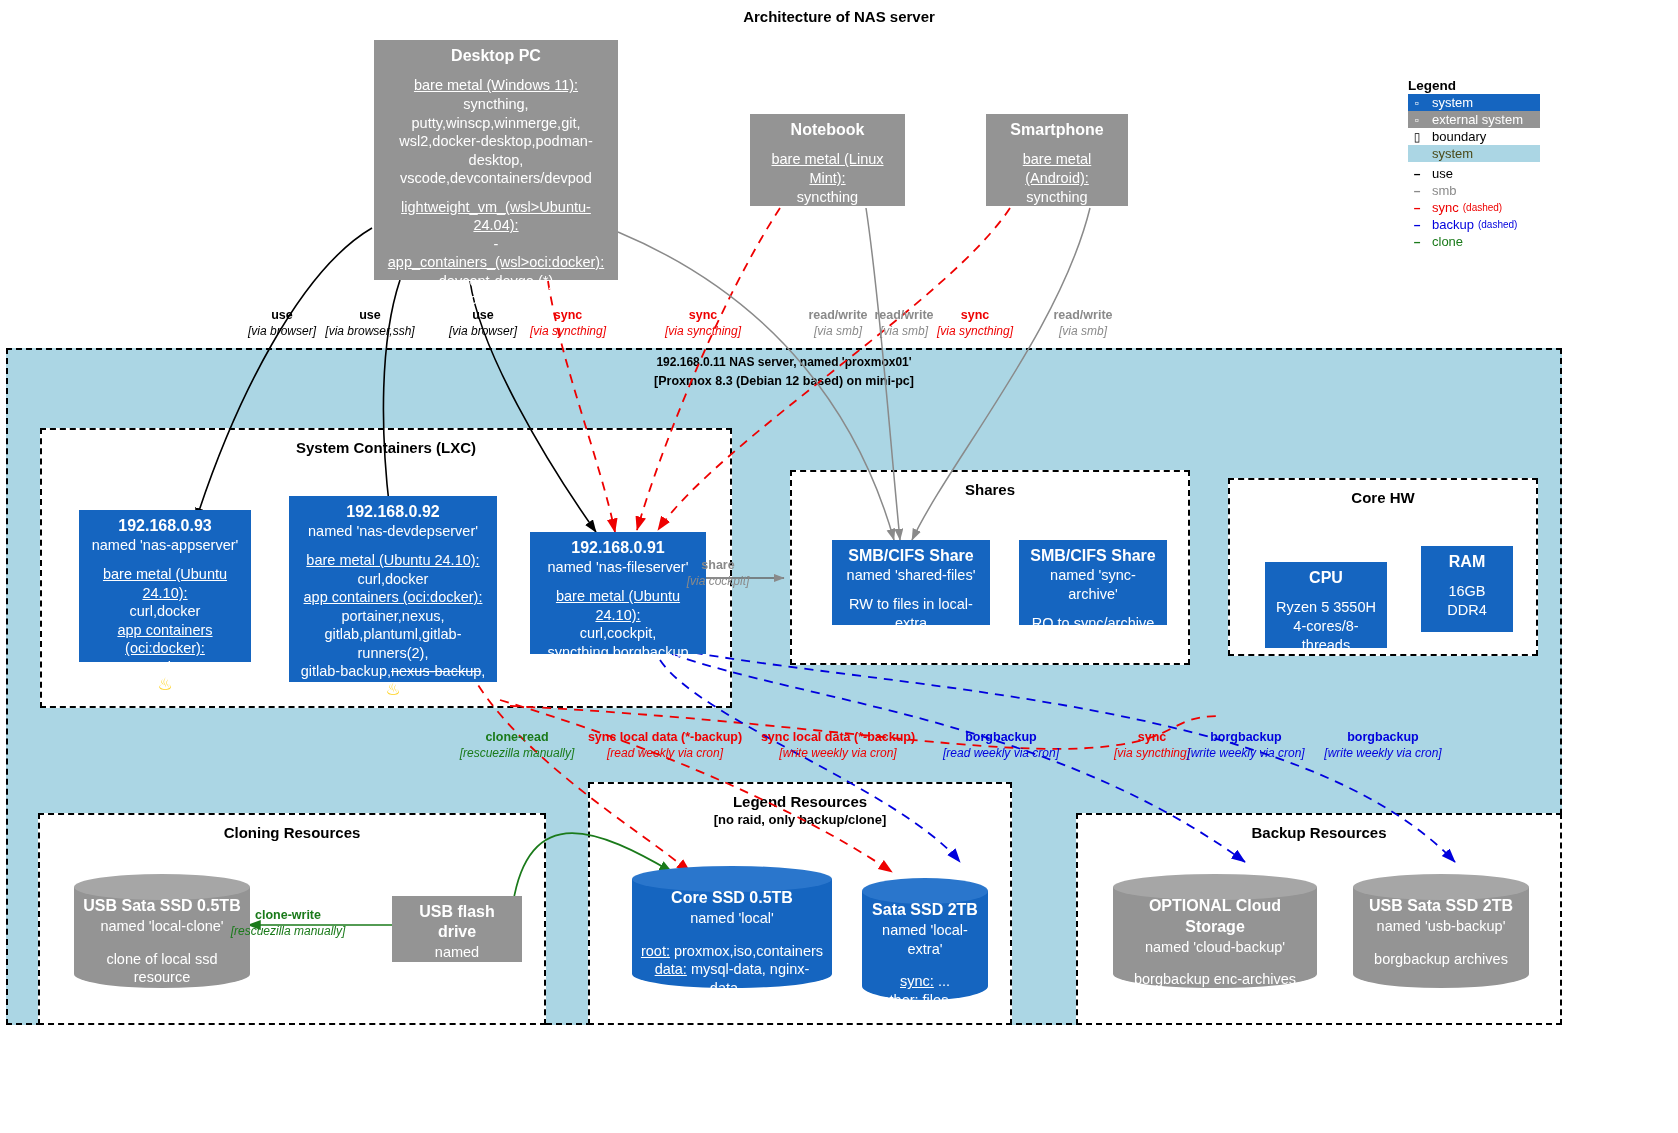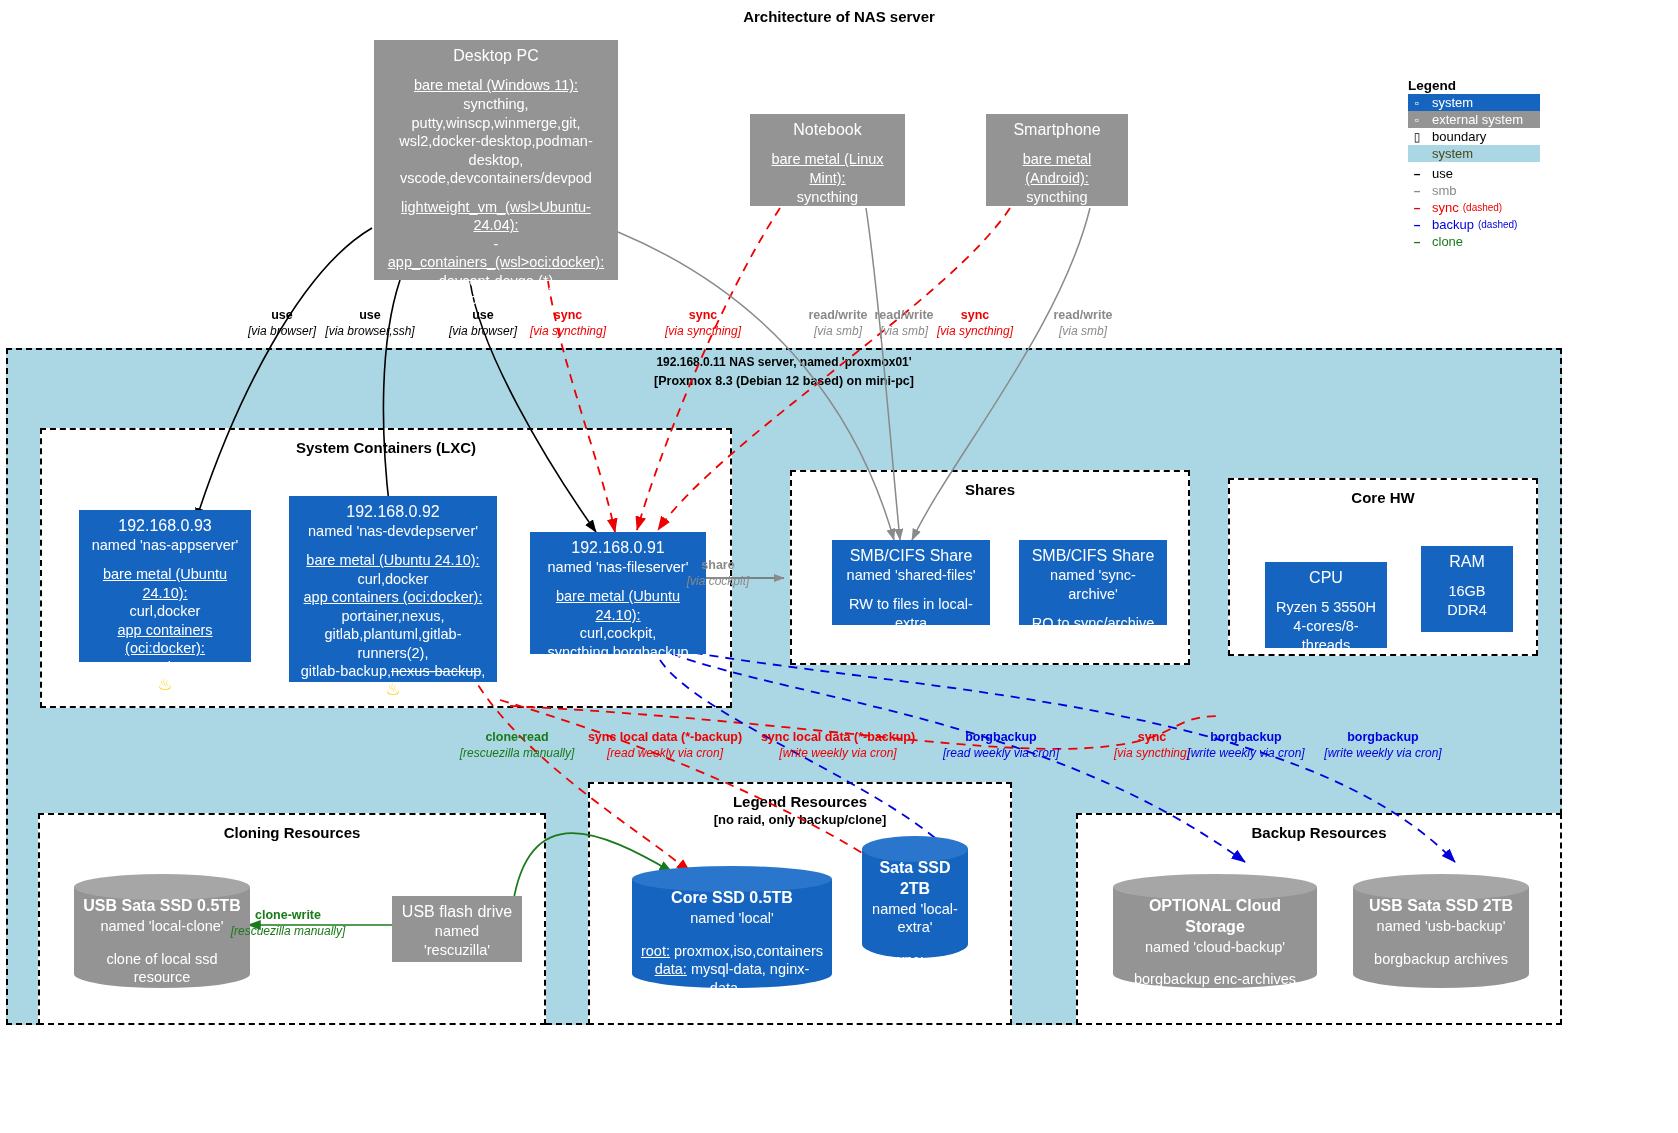--- a/index.html
+++ b/index.html
@@ -18,21 +18,21 @@
     font-size:15px; font-weight:bold;
   }
   
   .node {
     position:absolute;
     text-align:center;
     line-height:1.28;
     padding:6px 8px;
     font-size:14.5px;
   }
-  .node .ttl { font-weight:normal; font-size:16px; display:block; }
+  .node .ttl { font-weight:bold; font-size:16px; display:block; }
   .node .sub { display:block; }
   .node .u { text-decoration:underline; display:block; }
   .node .strike { text-decoration:line-through; }
   .node .sp { display:block; height:10px; }
   .sys  { background:#1565c0; color:#fff; }
   .ext  { background:#949494; color:#fff; }
   
   .boundary {
     position:absolute;
     border:2px dashed #000;
@@ -290,21 +290,21 @@
   <div class="top"></div>
   <div class="txt">
     <span class="ttl">Core SSD 0.5TB</span>
     <span>named 'local'</span>
     <span style="display:block;height:14px;"></span>
     <span style="display:block;"><span class="u">root:</span><span> proxmox,iso,containers</span></span>
     <span style="display:block;"><span class="u">data:</span><span> mysql-data, nginx-data,...</span></span>
   </div>
 </div>
 
-<div class="cyl sysc" style="left:862px; top:836px; width:106px; height:132px;padding-left:11px;">
+<div class="cyl sysc" style="left:862px; top:878px; width:126px; height:132px;padding-left:11px;">
   <div class="body"></div>
   <div class="top"></div>
   <div class="txt">
     <span class="ttl">Sata SSD 2TB</span>
     <span>named 'local-extra'</span>
     <span style="display:block;height:14px;"></span>
     <span style="display:block;"><span class="u">sync:</span><span> ...</span></span>
     <span style="display:block;"><span class="u">other:</span><span> files, ...</span></span>
   </div>
 </div>

